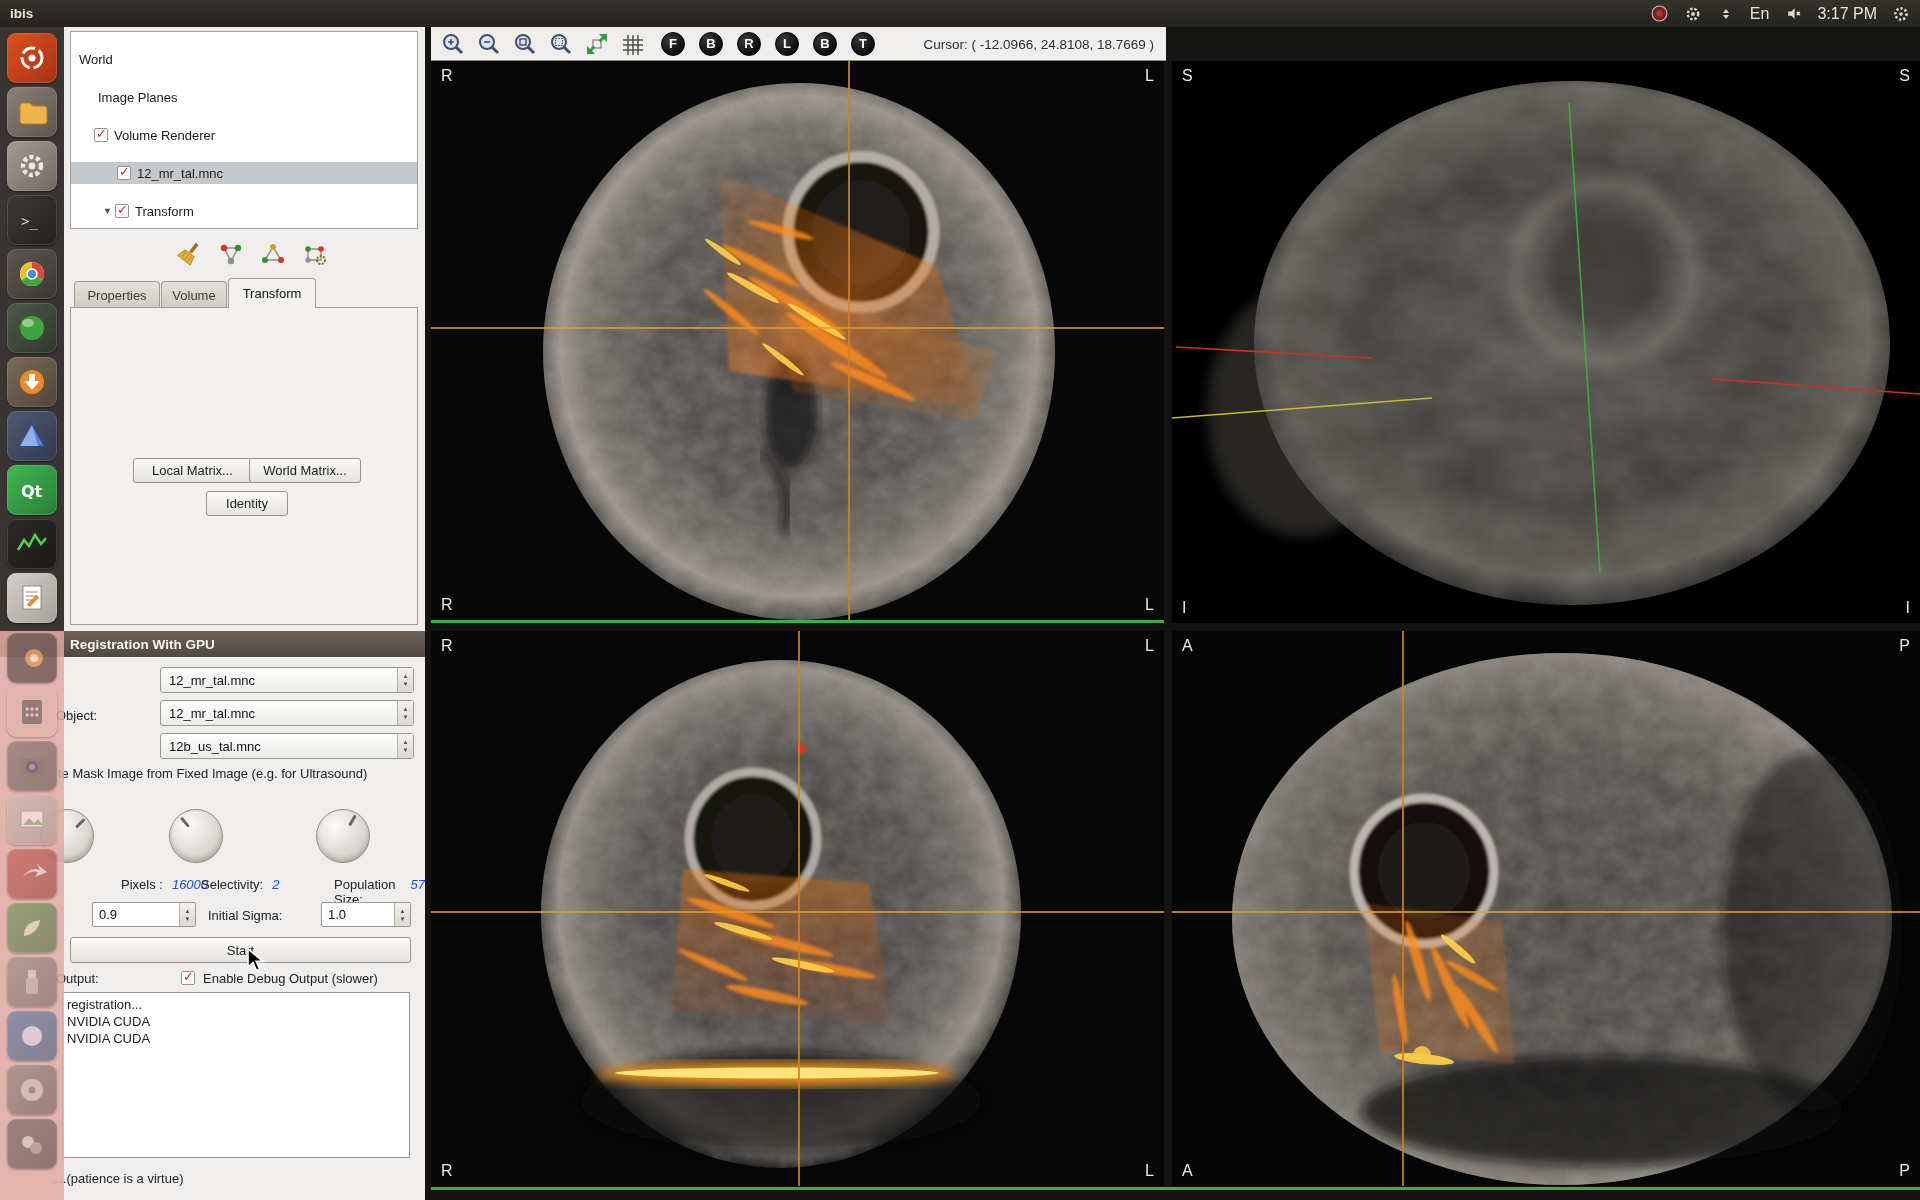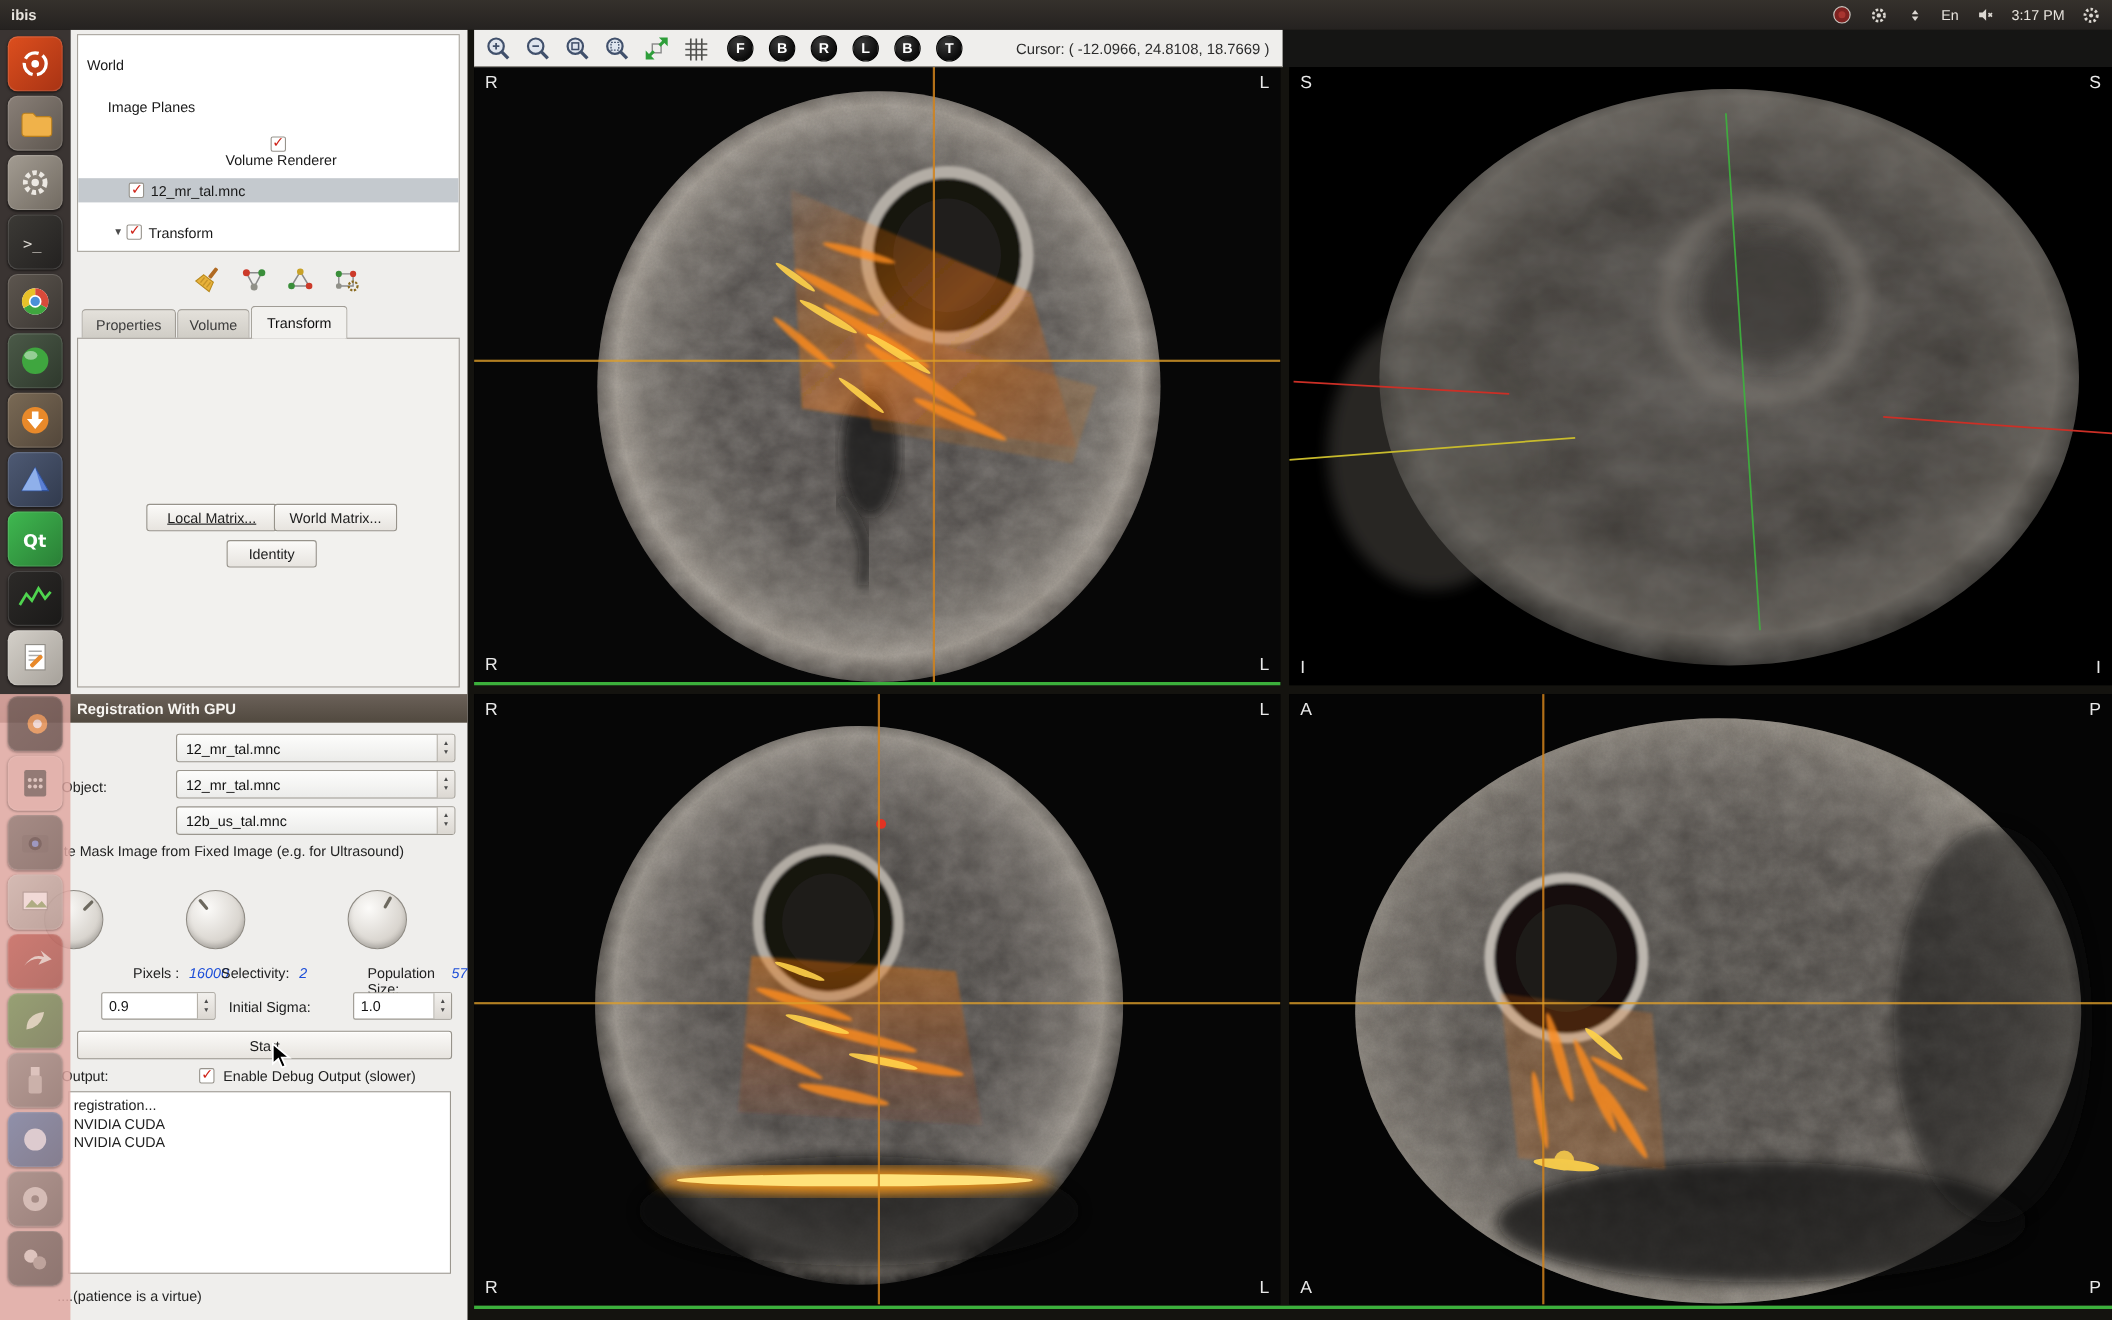--- a/index.html
+++ b/index.html
@@ -5,21 +5,21 @@
   *{margin:0;padding:0;box-sizing:border-box;}
   html,body{width:1920px;height:1200px;background:#000;}
   body{font-family:"Liberation Sans","DejaVu Sans",sans-serif;font-size:13px;color:#1d1d1d;}
   #stage{position:relative;width:1920px;height:1200px;background:#14130f;overflow:hidden;}
 
   
   #topbar{position:absolute;left:0;top:0;width:1920px;height:27px;background:linear-gradient(#35312c,#252220);color:#e7e3dd;display:flex;align-items:center;z-index:30;}
   #topbar .title{margin-left:10px;font-weight:bold;font-size:13.5px;}
   #tray{position:absolute;right:10px;top:0;height:27px;display:flex;align-items:center;gap:15px;}
   .trayicon{width:18px;height:18px;display:flex;align-items:center;justify-content:center;}
-  .traytext{font-size:13px;color:#e7e3dd;}
+  .traytext{font-size:16px;color:#e7e3dd;}
 
   
   #launcher{position:absolute;left:0;top:27px;width:64px;height:604px;background:rgba(60,54,52,.97);z-index:25;}
   #launcher-lower{position:absolute;left:0;top:631px;width:64px;height:569px;background:rgba(224,168,162,.85);z-index:25;}
   .tile{position:absolute;left:7px;width:50px;height:50px;border-radius:9px;box-shadow:inset 0 0 0 1px rgba(255,255,255,.14), 0 1px 2px rgba(0,0,0,.5);display:flex;align-items:center;justify-content:center;}
   #launcher-lower .tile{opacity:.5;}
 
   
   #leftpanel{position:absolute;left:64px;top:27px;width:361px;height:604px;background:#efeeec;z-index:5;}
   #tree{position:absolute;left:70px;top:31px;width:348px;height:198px;background:#fff;border:1px solid #a7a39c;overflow:hidden;z-index:6;}
@@ -122,21 +122,21 @@
 
   <div id="leftpanel"></div>
 
   <div id="tree">
     <div class="trow" style="padding-left:8px;">
       <span>World</span>
     </div>
     <div class="trow" style="padding-left:27px;">
       <span>Image Planes</span>
     </div>
-    <div class="trow" style="padding-left:23px;flex-direction:column;">
+    <div class="trow" style="padding-left:23px;">
       <span class="cb"></span>
       <span>Volume Renderer</span>
     </div>
     <div class="trow sel" style="padding-left:46px;">
       <span class="cb"></span>
       <span>12_mr_tal.mnc</span>
     </div>
     <div class="trow" style="padding-left:32px;">
       <span class="exp"></span>
       <span class="cb"></span>
@@ -222,21 +222,21 @@
   <div class="spin" style="left:299px;top:376px;width:74px;">
       <span class="sval">0.00</span>
       <span class="spinbtns"></span>
     </div>
   <span class="axlabel" style="left:281px;top:414px;">Z:</span>
   <div class="spin" style="left:299px;top:409px;width:74px;">
       <span class="sval">0.00</span>
       <span class="spinbtns"></span>
     </div>
 
-  <div class="btn" style="left:133px;top:458px;width:119px;height:25px;z-index:8;text-decoration:underline;">
+  <div class="btn" style="left:133px;top:458px;width:119px;height:25px;z-index:8;">
       <span>Local Matrix...</span>
     </div>
   <div class="btn" style="left:249px;top:458px;width:112px;height:25px;z-index:8;">
       <span>World Matrix...</span>
     </div>
   <div class="btn" style="left:206px;top:491px;width:82px;height:25px;z-index:8;">
       <span>Identity</span>
     </div>
 
   <div id="registration">

